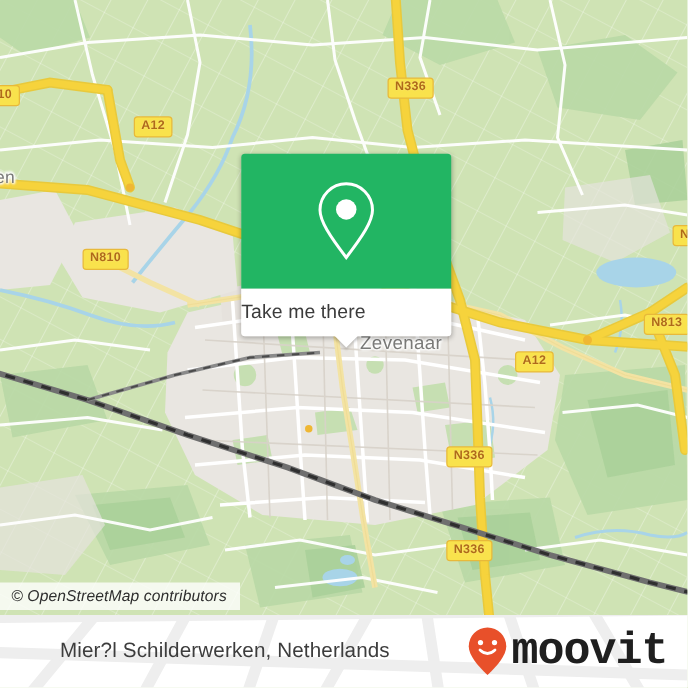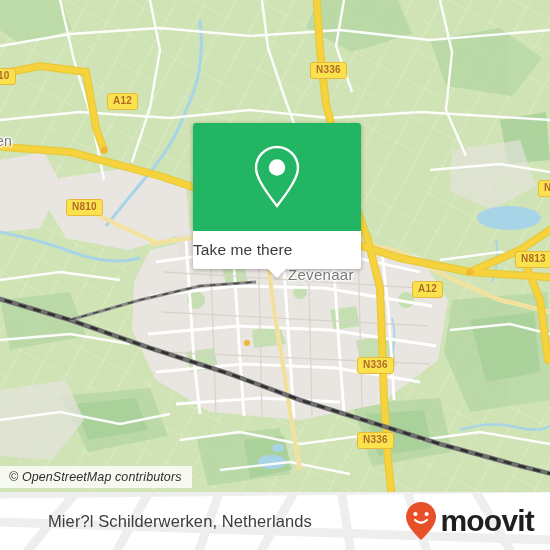--- a/index.html
+++ b/index.html
@@ -138,25 +138,26 @@
   #brand {
     position: absolute;
     right: 16px; top: 50%;
     transform: translateY(-50%);
     display: flex;
     align-items: center;
     gap: 2px;
     z-index: 2;
   }
   #brand-name {
-    font-size: 30px;
+    font-size: 36px;
     font-weight: bold;
     color: #1f1f1f;
     letter-spacing: -0.8px;
     line-height: 30px;
+    font-family: Liberation Mono, monospace;
   }
 </style>
 </head>
 <body>
 
 <div id="app">
 
   <div id="map">
 
     <svg id="map-svg" width="550" height="492" viewBox="0 0 550 492">

